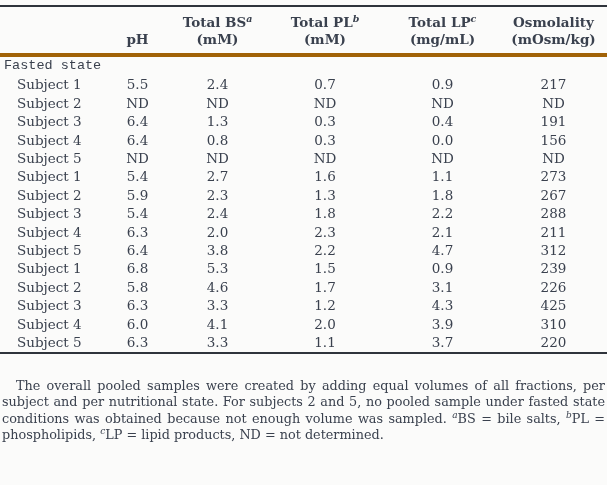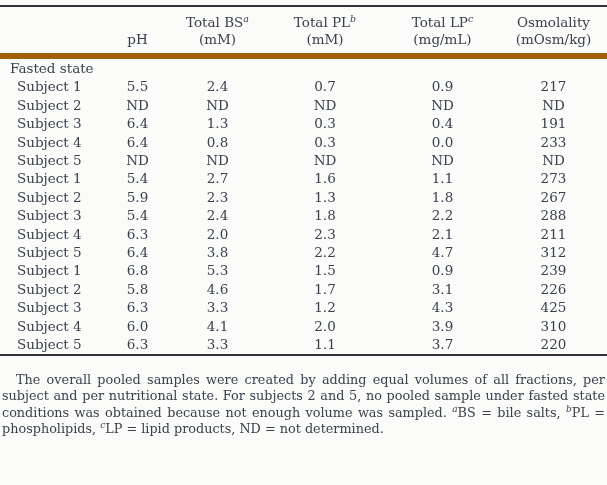--- a/index.html
+++ b/index.html
@@ -18,52 +18,53 @@
     padding-top: 5px;
   }
   table.data-table {
     width: 607px;
     border-collapse: collapse;
     table-layout: fixed;
     border-top: 2px solid #2f343c;
     border-bottom: 2px solid #2f343c;
   }
   thead th {
-    font-weight: normal;
+    font-weight: bold;
     text-align: center;
     vertical-align: bottom;
     padding: 7px 0 5px 0;
     font-size: 13.5px;
     line-height: 17px;
-    border-bottom: 6px solid #a16207;
+    border-bottom: 4px solid #a16207;
   }
   thead th .h1 sup {
     font-size: 9.5px;
     font-style: italic;
     line-height: 0;
   }
   tbody td {
     font-size: 13.5px;
     line-height: 18.4px;
     padding: 0;
     white-space: nowrap;
   }
   td.section-title {
     text-align: left;
-    padding-left: 10px;
+    padding-left: 4px;
+    font-family: Liberation Mono, monospace;
   }
   td.row-label {
     text-align: left;
     padding-left: 17px;
   }
   td.val {
     text-align: center;
   }
   .footnote {
-    margin: 16px 2px 0 2px;
+    margin: 24px 2px 0 2px;
     font-size: 12.8px;
     line-height: 16.6px;
     text-align: justify;
     text-indent: 14px;
   }
   .footnote sup {
     font-size: 9px;
     font-style: italic;
     line-height: 0;
   }
@@ -133,21 +134,21 @@
           <td class="val">0.3</td>
           <td class="val">0.4</td>
           <td class="val">191</td>
         </tr>
         <tr>
           <td class="row-label">Subject 4</td>
           <td class="val">6.4</td>
           <td class="val">0.8</td>
           <td class="val">0.3</td>
           <td class="val">0.0</td>
-          <td class="val">233</td>
+          <td class="val">156</td>
         </tr>
         <tr>
           <td class="row-label">Subject 5</td>
           <td class="val">ND</td>
           <td class="val">ND</td>
           <td class="val">ND</td>
           <td class="val">ND</td>
           <td class="val">ND</td>
         </tr>
         <tr>

